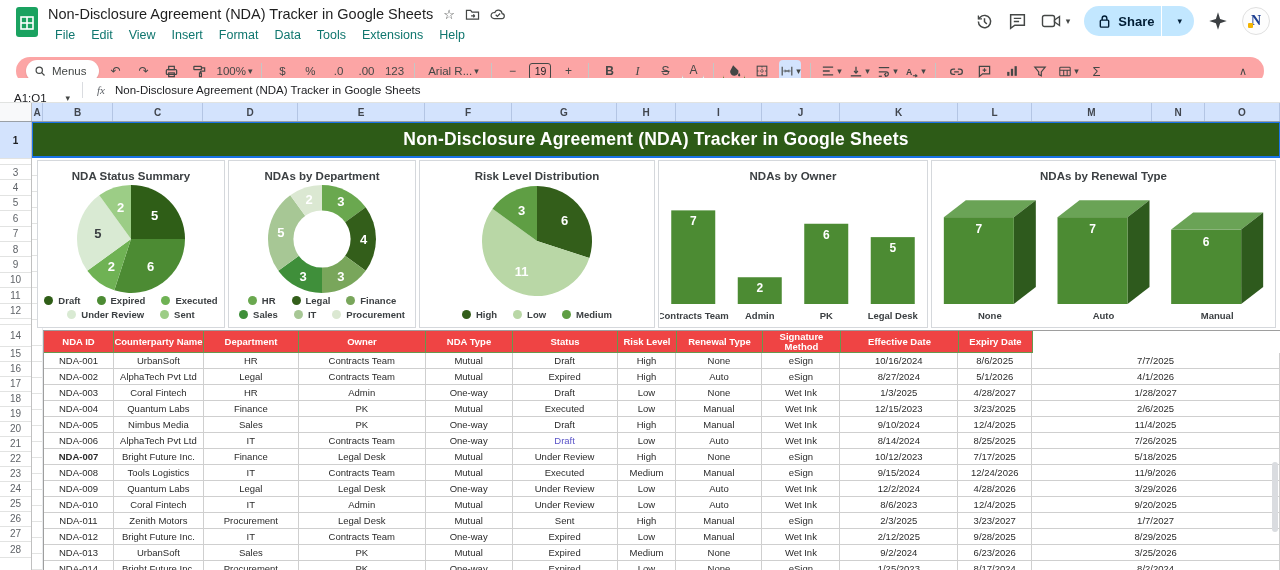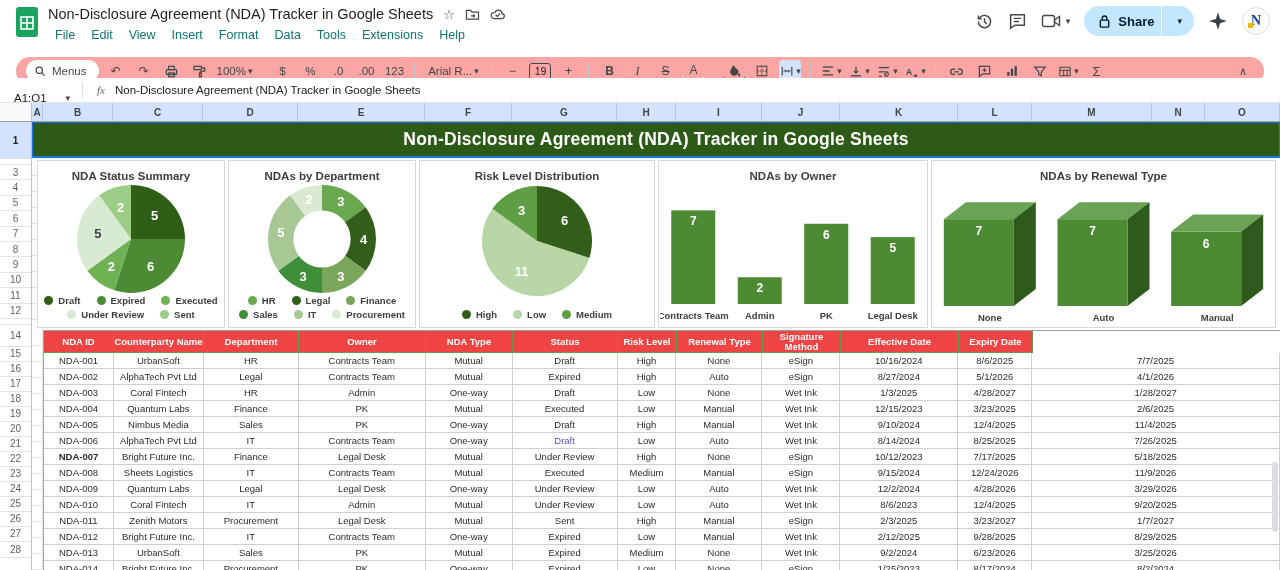--- a/index.html
+++ b/index.html
@@ -55,21 +55,21 @@
   .row-n.sel { background:#d3e3fd; color:#202124; font-weight:700; }
   .banner { position:absolute; left:32px; top:0; width:1248px; height:36px; background:#2d5b17; border:1px solid #1a73e8; border-bottom:2px solid #1a73e8; display:flex; align-items:center; justify-content:center; }
   .banner-text { color:#fff; font-weight:700; font-size:17.5px; letter-spacing:.2px; }
   .a-sliver { position:absolute; left:32px; width:11px; background:repeating-linear-gradient(to bottom, #fff 0 15px, #e2e3e2 15px 16px); border-right:1px solid #e8eaed; }
   
   .chart-panel { position:absolute; top:38px; height:168px; background:#fff; border:1px solid #d5d8dc; display:flex; flex-direction:column; align-items:center; }
   .cp1 { left:37px;  width:188px; }
   .cp2 { left:228px; width:188px; }
   .cp3 { left:419px; width:236px; }
   .cp4 { left:658px; width:270px; }
-  .cp5 { left:931px; width:345px;justify-content:space-between; }
+  .cp5 { left:931px; width:345px; }
   .chart-title { font-size:11.5px; font-weight:700; color:#3c4043; margin:9px 0 1px; }
   .chart-legend { margin-top:auto; margin-bottom:7px; display:flex; flex-direction:column; gap:3px; align-items:center; }
   .legend-row { display:flex; gap:16px; justify-content:center; }
   .legend-item { display:flex; align-items:center; gap:5px; font-size:9.5px; font-weight:700; color:#3c4043; }
   .legend-dot { width:9px; height:9px; border-radius:50%; }
   
   .nda-table { position:absolute; left:43px; top:208px; width:1237px; border-left:1px solid #9e9e9e; border-top:1px solid #9e9e9e; }
   .t-row { display:flex; }
   .t-cell { height:16px; border-right:1px solid #cfcfcf; border-bottom:1px solid #cfcfcf; display:flex; align-items:center; justify-content:center; font-size:9.5px; color:#2b2b2b; background:#fff; overflow:hidden; white-space:nowrap; }
   .t-head .t-cell { height:22px; background:#ef4444; color:#fff; font-weight:700; font-size:9.5px; border-right:1px solid #67984d; border-bottom:1px solid #67984d; white-space:normal; line-height:1.02; text-align:center; }
@@ -638,21 +638,21 @@
         <div class="t-cell" style="width: 105px;">Under Review</div>
         <div class="t-cell" style="width: 59px;">High</div>
         <div class="t-cell" style="width: 86px;">None</div>
         <div class="t-cell" style="width: 78px;">eSign</div>
         <div class="t-cell" style="width: 118px;">10/12/2023</div>
         <div class="t-cell" style="width: 74px;">7/17/2025</div>
         <div class="t-cell" style="width: 248px;">5/18/2025</div>
       </div>
       <div class="t-row">
         <div class="t-cell" style="width: 70px;">NDA-008</div>
-        <div class="t-cell" style="width: 90px;">Sheets Logistics</div>
+        <div class="t-cell" style="width: 90px;">Tools Logistics</div>
         <div class="t-cell" style="width: 95px;">IT</div>
         <div class="t-cell" style="width: 127px;">Contracts Team</div>
         <div class="t-cell" style="width: 87px;">Mutual</div>
         <div class="t-cell" style="width: 105px;">Executed</div>
         <div class="t-cell" style="width: 59px;">Medium</div>
         <div class="t-cell" style="width: 86px;">Manual</div>
         <div class="t-cell" style="width: 78px;">eSign</div>
         <div class="t-cell" style="width: 118px;">9/15/2024</div>
         <div class="t-cell" style="width: 74px;">12/24/2026</div>
         <div class="t-cell" style="width: 248px;">11/9/2026</div>

